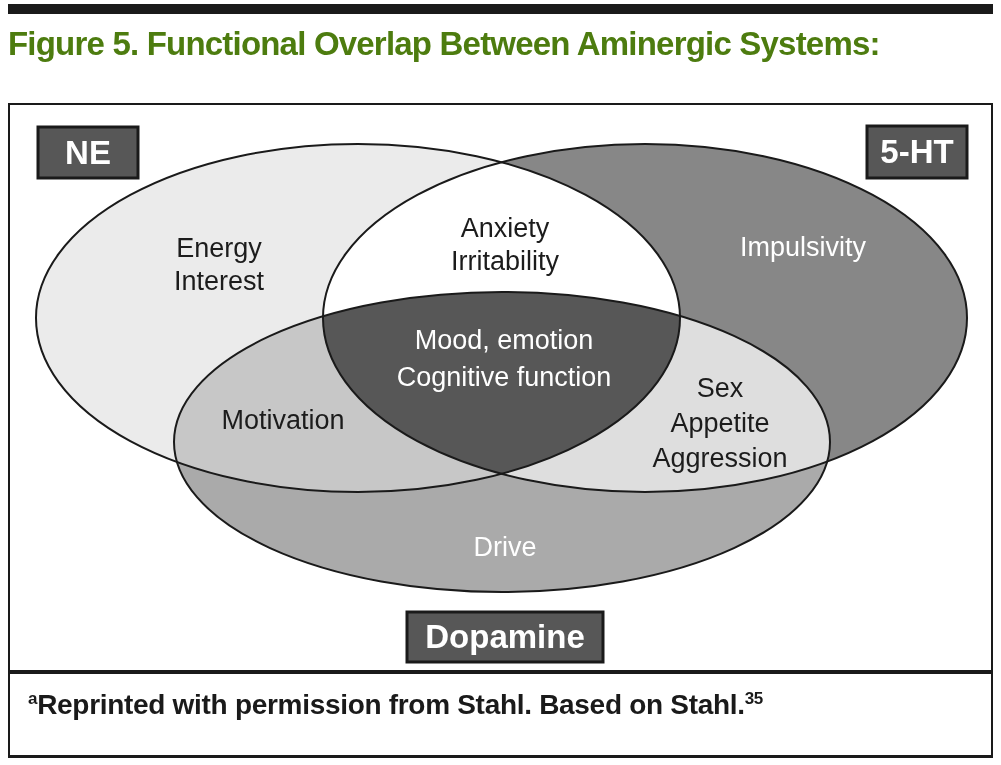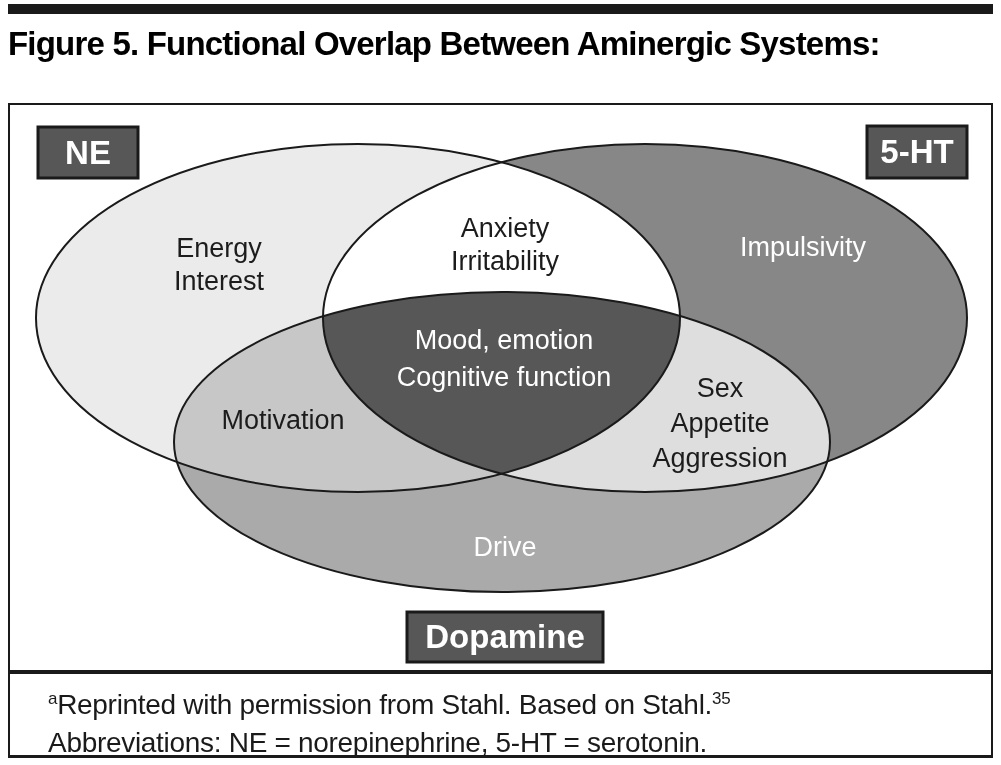--- a/index.html
+++ b/index.html
@@ -17,21 +17,21 @@
     position: absolute; left: 8px; top: 4px;
     width: 985px; height: 10px;
     background: #1a1a1a;
   }
 
   .figure-title {
     position: absolute; left: 8px; top: 24px; width: 990px;
     font-size: 33px; font-weight: bold;
     letter-spacing: -0.8px;
     line-height: 39px;
-    color: #000000;
+    color: #4d7c0f;
   }
   .figure-title sup { font-size: 20px; }
 
   .diagram-box {
     position: absolute; left: 8px; top: 103px;
     width: 985px; height: 569px;
     border: 2px solid #1a1a1a;
     background: #ffffff;
   }
   .diagram-box svg { display: block; }
@@ -49,24 +49,25 @@
     text-anchor: middle;
     fill: #ffffff;
   }
 
   .footnote-box {
     position: absolute; left: 8px; top: 672px;
     width: 985px; height: 86px;
     border: 2px solid #1a1a1a;
     border-bottom-width: 3px;
     background: #ffffff;
-    padding: 6px 20px 0 38px;
+    padding: 6px 20px 0 18px;
     font-size: 28px;
     line-height: 38px;
     letter-spacing: -0.3px;
+    font-weight: bold;
   }
   .footnote-box sup { font-size: 17px; }
 </style>
 </head>
 <body>
 
 <div class="top-bar"></div>
 
 <div class="figure-title">
   <div>Figure 5. Functional Overlap Between Aminergic Systems:</div>
@@ -131,14 +132,13 @@
     <rect x="857" y="21" width="100" height="52" stroke-width="3" stroke="#1a1a1a" fill="#575757"></rect>
     <text class="system-label-text" x="907" y="58">5-HT</text>
 
     <rect x="397" y="507" width="196" height="50" stroke-width="3" stroke="#1a1a1a" fill="#575757"></rect>
     <text class="system-label-text" x="495" y="543">Dopamine</text>
   </svg>
 </div>
 
 <div class="footnote-box">
   <div><sup>a</sup><span>Reprinted with permission from Stahl. Based on Stahl.</span><sup>35</sup></div>
-  <div>Abbreviations: NE = norepinephrine, 5-HT = serotonin.</div>
 </div>
 
 </body></html>

